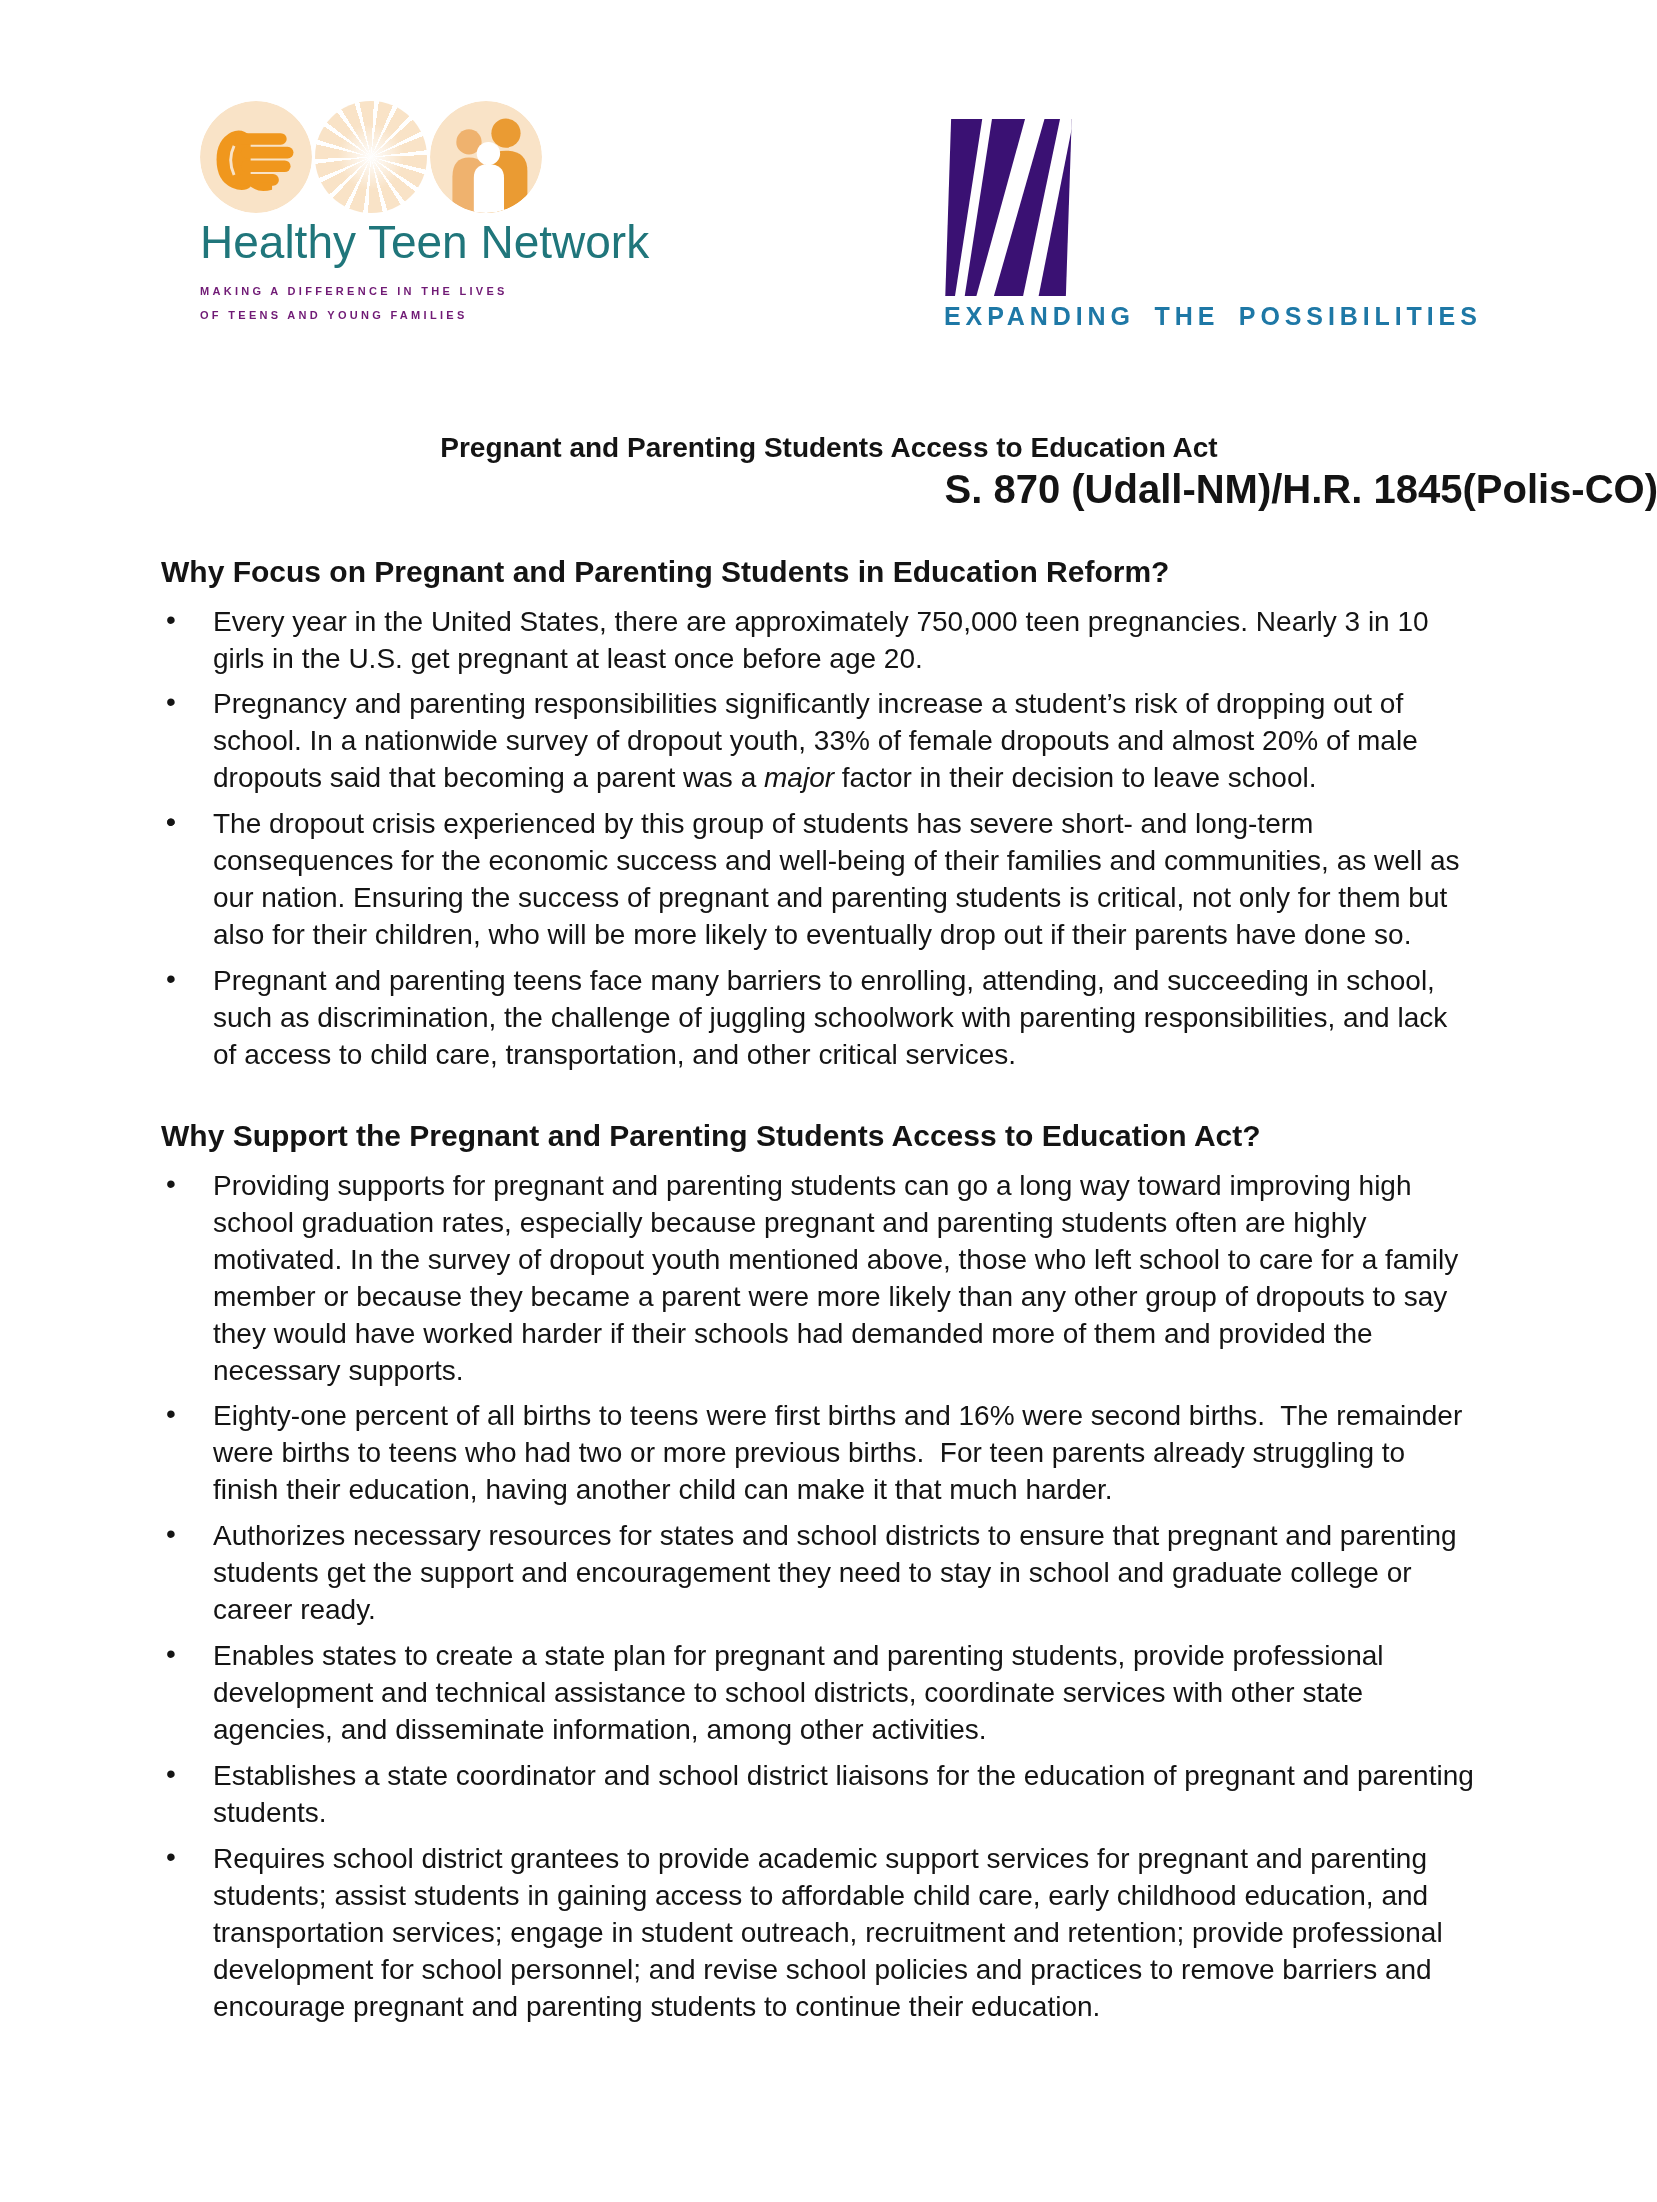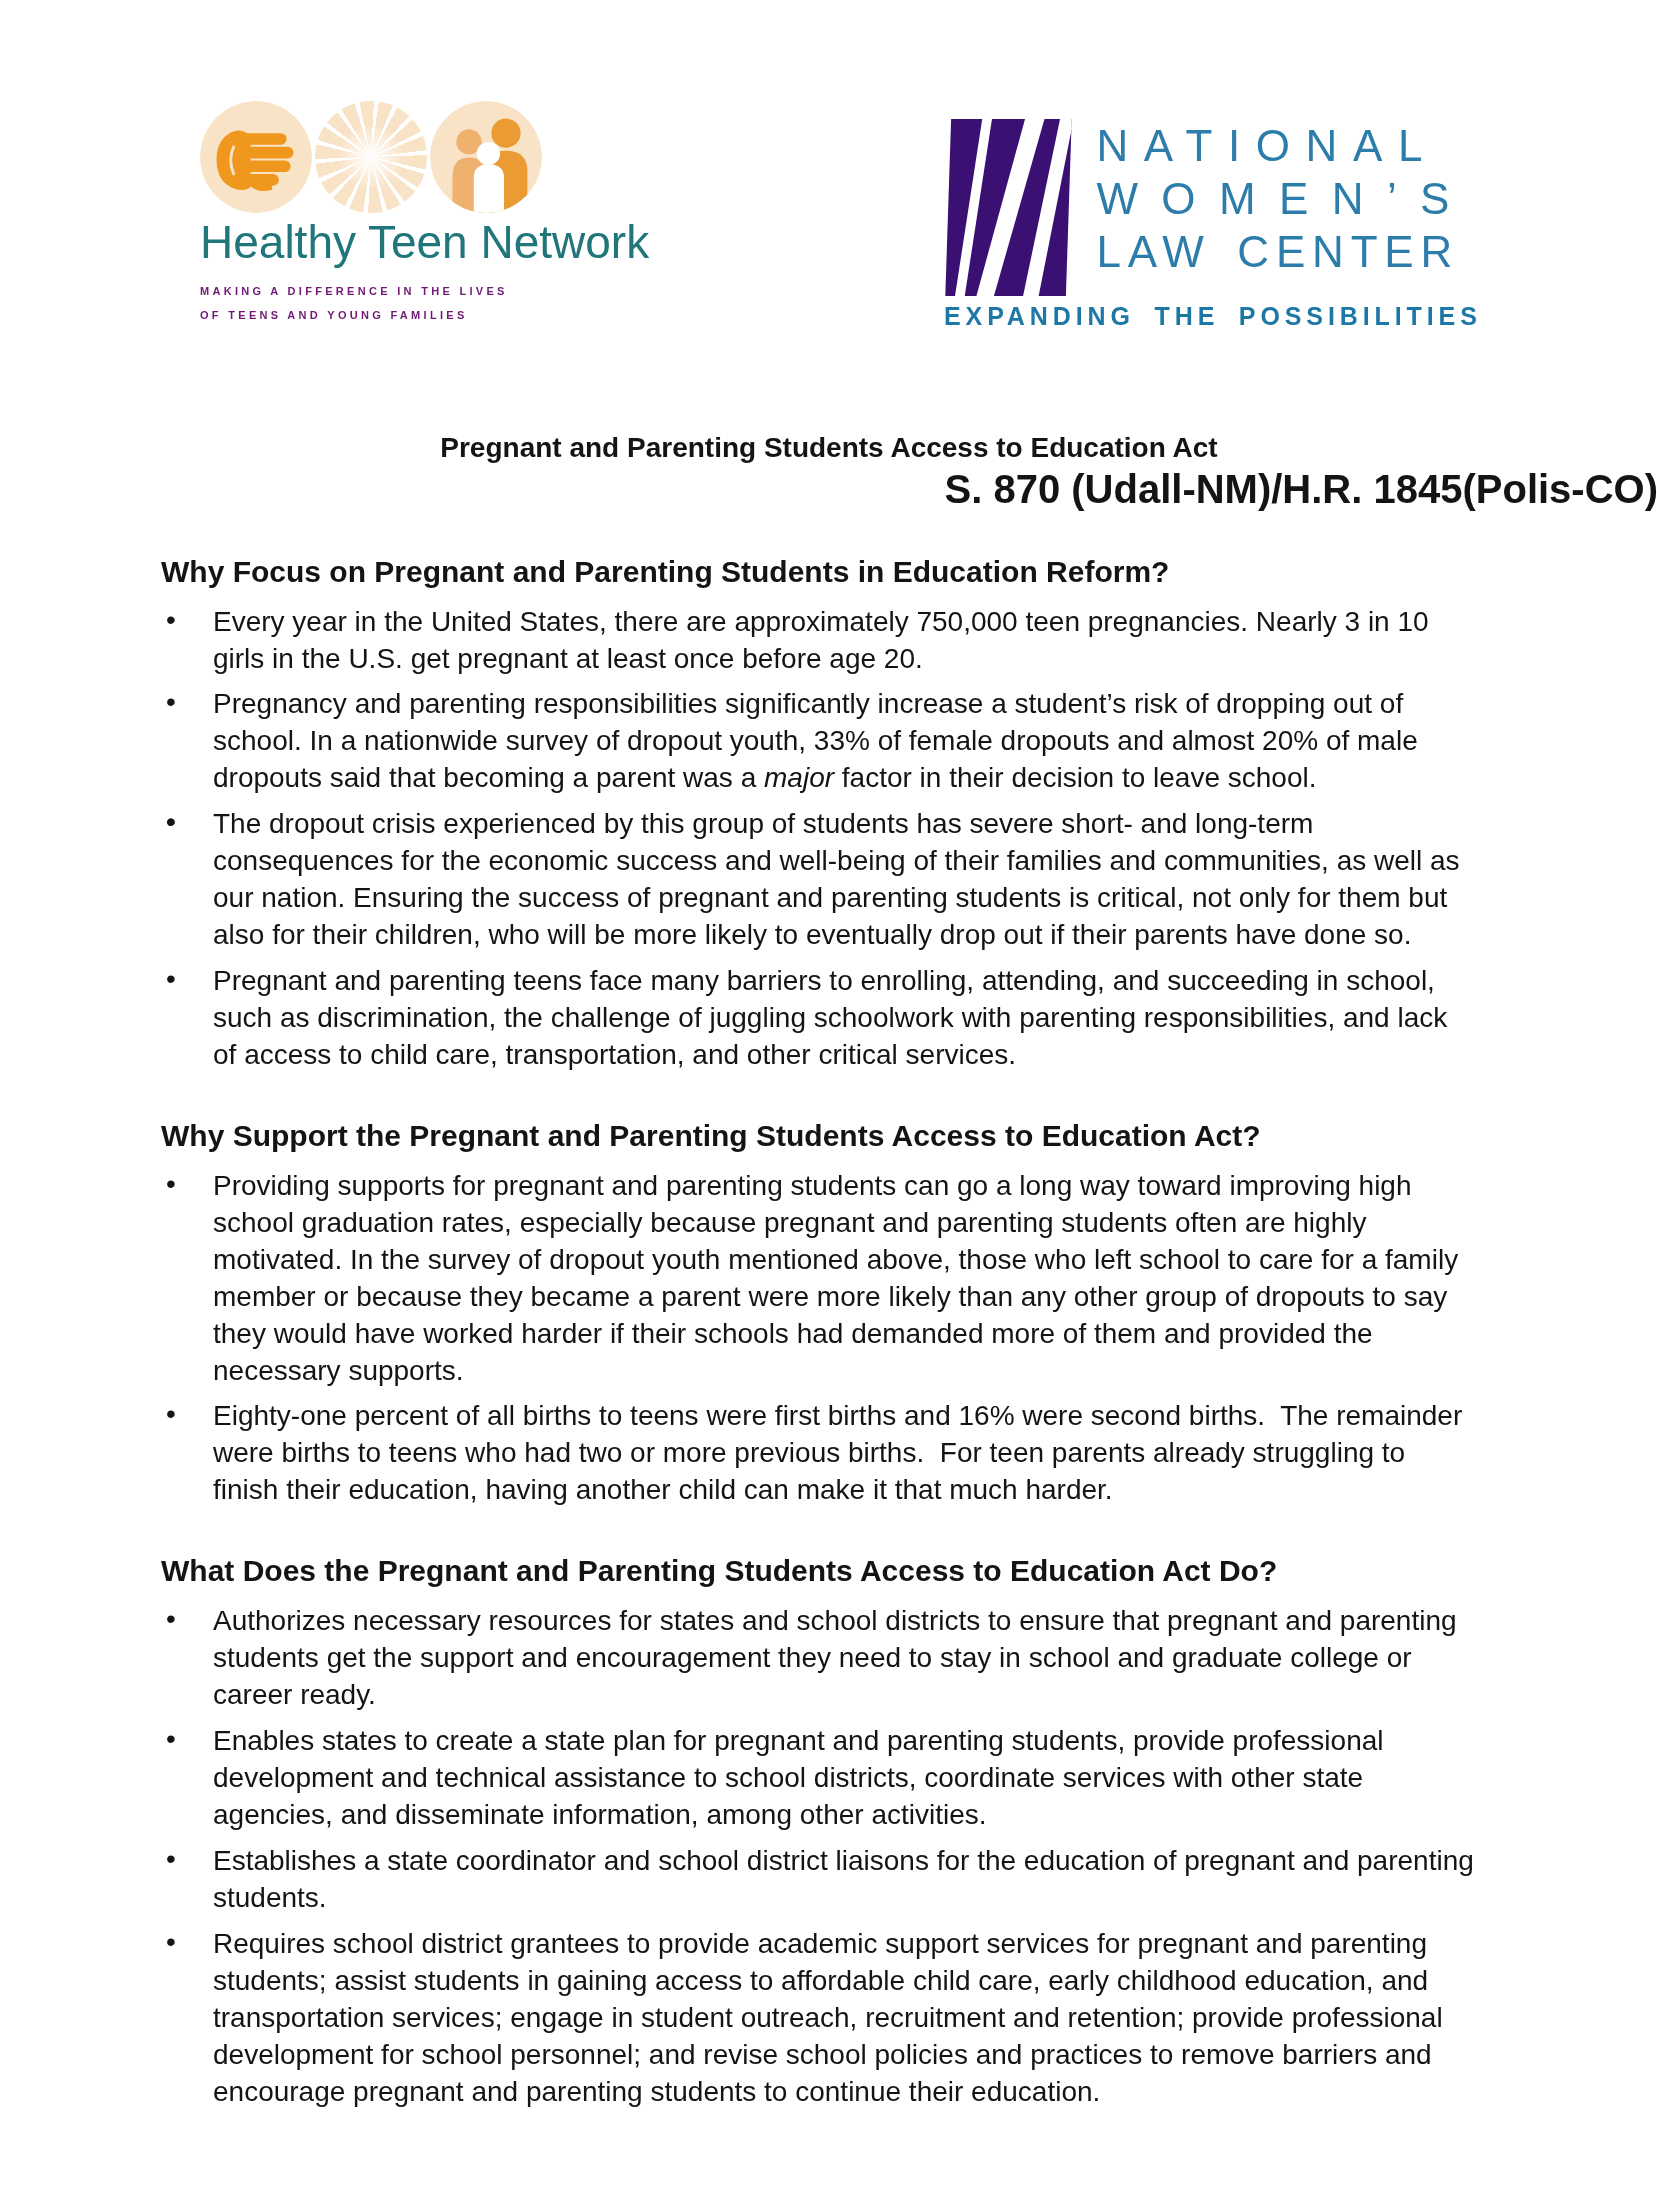--- a/index.html
+++ b/index.html
@@ -96,25 +96,20 @@
     <div class="nwlc-logo">
       <div class="nwlc-top">
         <svg class="nwlc-wmark" width="129" height="177" viewBox="0 0 130 182">
           <polygon points="6,0 130,0 124,182 0,182" fill="#3a1173"></polygon>
           <g fill="#ffffff">
             <polygon points="38,0 48,0 20,182 10,182"></polygon>
             <polygon points="82,0 102,0 50,182 32,182"></polygon>
             <polygon points="118,0 130,0 130,10 96,182 80,182"></polygon>
           </g>
         </svg>
-        <div class="nwlc-name">
-          <div class="nwlc-line nwlc-line1">NATIONAL</div>
-          <div class="nwlc-line nwlc-line2">WOMEN’S</div>
-          <div class="nwlc-line nwlc-line3">LAW CENTER</div>
-        </div>
       </div>
       <div class="nwlc-tagline">EXPANDING THE POSSIBILITIES</div>
     </div>
   </div>
 
   <div class="title-block">
     <div class="doc-title">Pregnant and Parenting Students Access to Education Act</div>
     <div class="doc-subtitle">S. 870 (Udall-NM)/H.R. 1845(Polis-CO)</div>
   </div>
 
@@ -125,21 +120,20 @@
         <li><span class="marker">•</span><span class="li-text"><span>Pregnancy and parenting responsibilities significantly increase a student’s risk of dropping out of school. In a nationwide survey of dropout youth, 33% of female dropouts and almost 20% of male dropouts said that becoming a parent was a </span><span class="seg-italic">major</span><span> factor in their decision to leave school.</span></span></li>
         <li><span class="marker">•</span></li>
         <li><span class="marker">•</span><span class="li-text"><span>The dropout crisis experienced by this group of students has severe short- and long-term consequences for the economic success and well-being of their families and communities, as well as our nation. Ensuring the success of pregnant and parenting students is critical, not only for them but also for their children, who will be more likely to eventually drop out if their parents have done so.</span></span></li>
         <li><span class="marker">•</span><span class="li-text"><span>Pregnant and parenting teens face many barriers to enrolling, attending, and succeeding in school, such as discrimination, the challenge of juggling schoolwork with parenting responsibilities, and lack of access to child care, transportation, and other critical services.</span></span></li>
       </ul>
       <div class="section-heading">Why Support the Pregnant and Parenting Students Access to Education Act?</div>
       <ul class="bullets">
         <li><span class="marker">•</span><span class="li-text"><span>Providing supports for pregnant and parenting students can go a long way toward improving high school graduation rates, especially because pregnant and parenting students often are highly motivated. In the survey of dropout youth mentioned above, those who left school to care for a family member or because they became a parent were more likely than any other group of dropouts to say they would have worked harder if their schools had demanded more of them and provided the necessary supports.</span></span></li>
         <li><span class="marker">•</span><span class="li-text"><span>Eighty-one percent of all births to teens were first births and 16% were second births.  The remainder were births to teens who had two or more previous births.  For teen parents already struggling to finish their education, having another child can make it that much harder.</span></span></li>
       </ul>
-      <div class="section-heading">What Does the Pregnant and Parenting Students Access to Education Act Do?</div>
       <ul class="bullets">
         <li><span class="marker">•</span><span class="li-text"><span>Authorizes necessary resources for states and school districts to ensure that pregnant and parenting students get the support and encouragement they need to stay in school and graduate college or career ready.</span></span></li>
         <li><span class="marker">•</span><span class="li-text"><span>Enables states to create a state plan for pregnant and parenting students, provide professional development and technical assistance to school districts, coordinate services with other state agencies, and disseminate information, among other activities.</span></span></li>
         <li><span class="marker">•</span><span class="li-text"><span>Establishes a state coordinator and school district liaisons for the education of pregnant and parenting students.</span></span></li>
         <li><span class="marker">•</span><span class="li-text"><span>Requires school district grantees to provide academic support services for pregnant and parenting students; assist students in gaining access to affordable child care, early childhood education, and transportation services; engage in student outreach, recruitment and retention; provide professional development for school personnel; and revise school policies and practices to remove barriers and encourage pregnant and parenting students to continue their education.</span></span></li>
       </ul>
     </div>
 
 </div>
 

